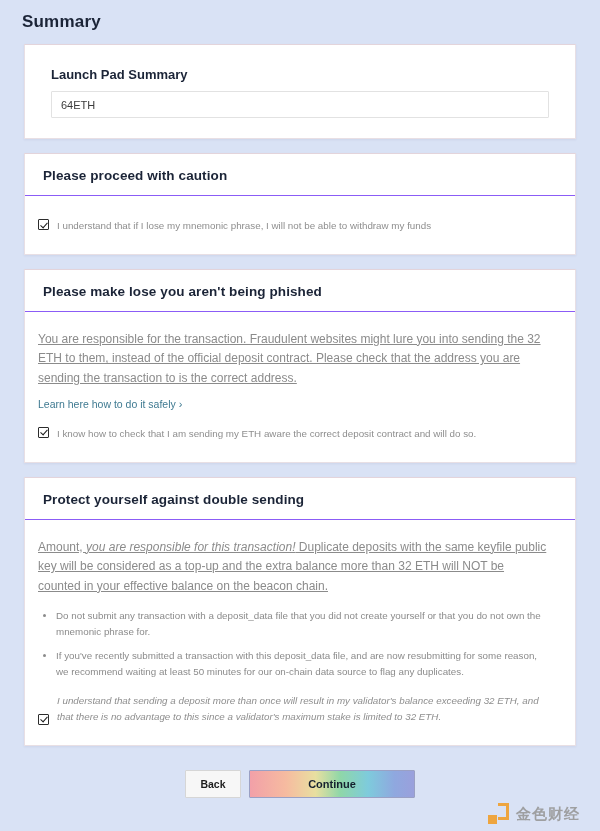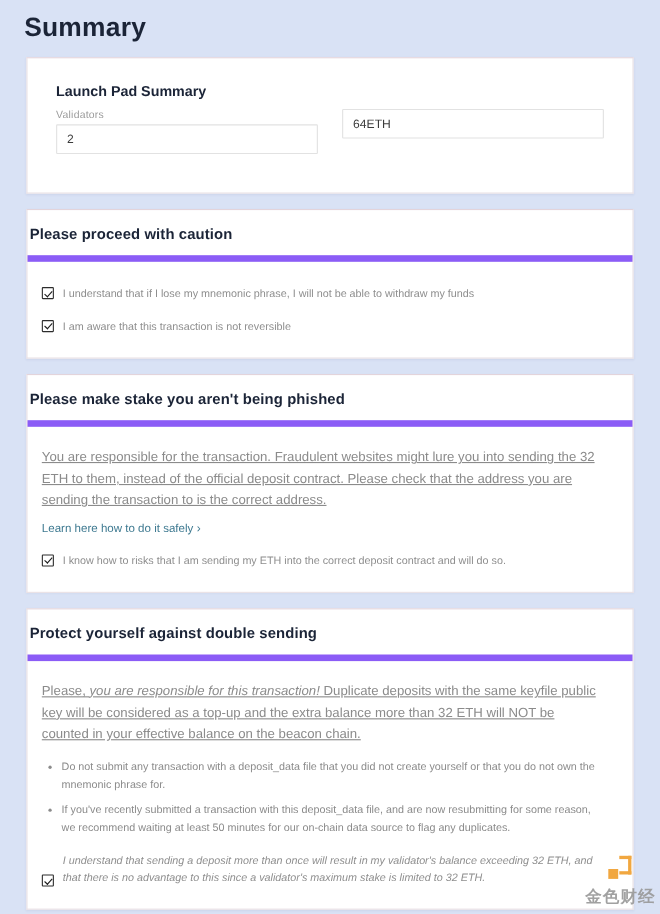--- a/index.html
+++ b/index.html
@@ -7,36 +7,36 @@
   body {
     width: 600px;
     height: 831px;
     background: #d9e2f5;
     font-family: "Liberation Sans", sans-serif;
     overflow: hidden;
     position: relative;
   }
 
   .page-title {
-    font-size: 24px;
+    font-size: 17px;
     font-weight: bold;
     color: #1b2437;
     margin: 12px 0 0 22px;
     letter-spacing: 0.2px;
   }
 
   .card {
     margin: 0 24px;
     background: #ffffff;
     border: 1px solid #e8dfe4;
     border-top: 1px solid #e3d4db;
     box-shadow: 0 1px 2px rgba(80,90,130,0.09);
   }
 
-  .card-summary { margin-top: 12px; padding: 22px 26px 35px 26px; }
+  .card-summary { margin-top: 12px; padding: 22px 26px 20px 26px; }
 
   .summary-title {
     font-size: 13px;
     font-weight: bold;
     color: #1b2437;
     margin-bottom: 9px;
   }
 
   .field-row { display: flex; gap: 22px; }
   .field { flex: 1; }
@@ -55,22 +55,22 @@
     color: #3b3b3b;
     padding: 0 9px;
     width: 100%;
     font-family: "Liberation Sans", sans-serif;
     border-radius: 1px;
   }
 
   .card-section { margin-top: 14px; }
 
   .card-head {
-    padding: 14px 18px 12px 2px;
-    border-bottom: 6px solid #8b5cf6;
+    padding: 14px 18px 12px 18px;
+    border-bottom: 1px solid #8b5cf6;
   }
   .card-head h2 {
     margin: 0;
     font-size: 13.5px;
     font-weight: bold;
     color: #1b2437;
     letter-spacing: 0.1px;
   }
 
   .card-body { padding: 18px 28px 20px 13px; }
@@ -177,27 +177,26 @@
       #f6bba0 22%,
       #e8dfa0 40%,
       #8fd7a8 55%,
       #7ecbdc 72%,
       #8fa8df 88%,
       #9aa0dc 100%);
   }
 
   .watermark {
     position: absolute;
-    right: 4px;
+    right: 20px;
     bottom: 6px;
     display: flex;
     align-items: center;
     gap: 6px;
     opacity: 0.92;
-    flex-direction: column;
   }
   .wm-mark {
     position: relative;
     width: 22px;
     height: 22px;
   }
   .wm-sq-a {
     position: absolute; left: 0; bottom: 1px;
     width: 9px; height: 9px; background: #f0a030;
   }
@@ -216,70 +215,62 @@
   }
 </style>
 </head>
 <body>
 
 <h1 class="page-title">Summary</h1>
 
 <div class="card card-summary">
   <div class="summary-title">Launch Pad Summary</div>
   <div class="field-row">
-    <div class="field">
-      <div class="field-label">Validators</div>
-      <input class="field-input" type="text" readonly="" value="2" style="">
-    </div>
     <div class="field">
       <input class="field-input" type="text" readonly="" value="64ETH" style="">
     </div>
   </div>
 </div>
 
 <div class="card card-section">
   <div class="card-head">
     <h2>Please proceed with caution</h2>
   </div>
   <div class="card-body">
     <div class="checks">
       <label class="check-row">
         <span class="cbox"></span>
         <span class="check-label">I understand that if I lose my mnemonic phrase, I will not be able to withdraw my funds</span>
       </label>
-      <label class="check-row">
-        <span class="cbox"></span>
-        <span class="check-label">I am aware that this transaction is not reversible</span>
-      </label>
     </div>
   </div>
 </div>
 
 <div class="card card-section">
   <div class="card-head">
-    <h2>Please make stake you aren't being phished</h2>
+    <h2>Please make lose you aren't being phished</h2>
   </div>
   <div class="card-body">
     <p class="para">You are responsible for the transaction. Fraudulent websites might lure you into sending the 32 ETH to them, instead of the official deposit contract. Please check that the address you are sending the transaction to is the correct address.</p>
     <a class="link" href="#"><span>Learn here how to do it safely</span><span class="chev">›</span></a>
     <div class="checks" style="margin-top:14px;">
       <label class="check-row">
         <span class="cbox"></span>
-        <span class="check-label">I know how to risks that I am sending my ETH into the correct deposit contract and will do so.</span>
+        <span class="check-label">I know how to check that I am sending my ETH aware the correct deposit contract and will do so.</span>
       </label>
     </div>
   </div>
 </div>
 
 <div class="card card-section">
   <div class="card-head">
     <h2>Protect yourself against double sending</h2>
   </div>
   <div class="card-body">
-    <p class="para"><span>Please, </span><em>you are responsible for this transaction!</em><span> Duplicate deposits with the same keyfile public key will be considered as a top-up and the extra balance more than 32 ETH will NOT be counted in your effective balance on the beacon chain.</span></p>
+    <p class="para"><span>Amount, </span><em>you are responsible for this transaction!</em><span> Duplicate deposits with the same keyfile public key will be considered as a top-up and the extra balance more than 32 ETH will NOT be counted in your effective balance on the beacon chain.</span></p>
     <ul class="bullets">
       <li>Do not submit any transaction with a deposit_data file that you did not create yourself or that you do not own the mnemonic phrase for.</li>
       <li>If you've recently submitted a transaction with this deposit_data file, and are now resubmitting for some reason, we recommend waiting at least 50 minutes for our on-chain data source to flag any duplicates.</li>
     </ul>
     <div class="checks">
       <label class="check-row center">
         <span class="cbox"></span>
         <span class="check-label">I understand that sending a deposit more than once will result in my validator's balance exceeding 32 ETH, and that there is no advantage to this since a validator's maximum stake is limited to 32 ETH.</span>
       </label>
     </div>

